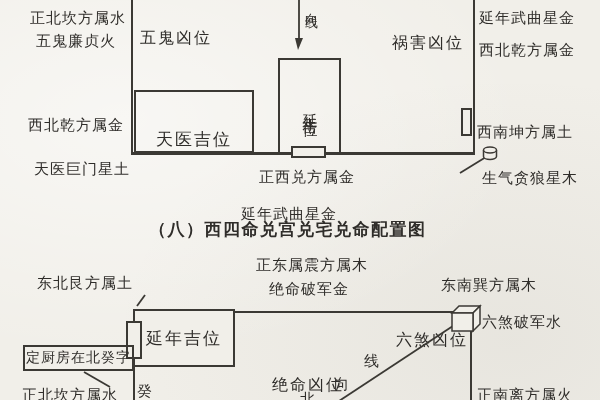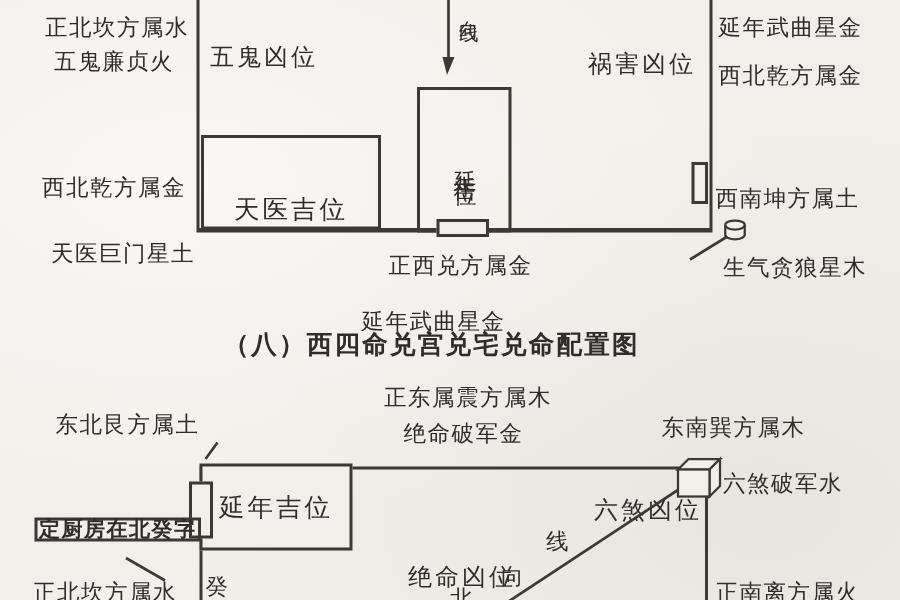--- a/index.html
+++ b/index.html
@@ -52,21 +52,21 @@
   #b-yannian-door{left:126px; top:321px; width:16px; height:38px;}
   #b-jueming{left:272px; top:330px;margin-top:45px;}
   #b-liusha{left:396px; top:330px;}
   #b-xian{left:364px; top:352px;}
   #b-xiang{left:334px; top:375px;}
   #b-bei{left:300px; top:390px;}
   #b-gui{left:137px; top:382px;}
   #b-e1{left:256px; top:256px;} #b-e2{left:269px; top:280px;}
   #b-ne{left:37px; top:274px;}  #b-se{left:441px; top:276px;}
   #b-ys{left:26px; top:314px;}
-  #kitchen-box{left:23px; top:345px; width:111px; height:16px; font-size:14px; letter-spacing:1px;font-weight:bold;}
+  #kitchen-box{left:23px; top:345px; width:111px; height:26px; font-size:14px; letter-spacing:1px;}
   #b-n{left:22px; top:386px;}
   #b-ls{left:482px; top:313px;}
   #b-s{left:477px; top:386px;}
 </style>
 </head>
 <body>
 
 <div class="screen">
 
   <div class="abs" id="t-rect"></div>

